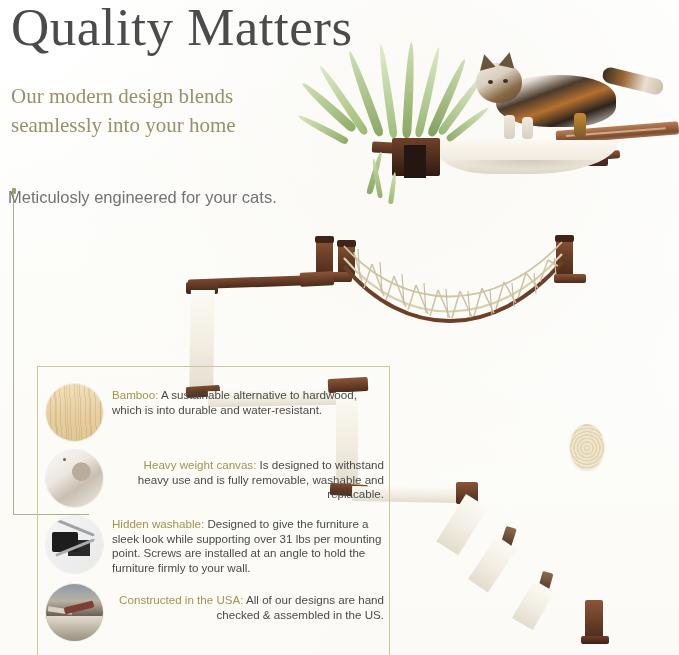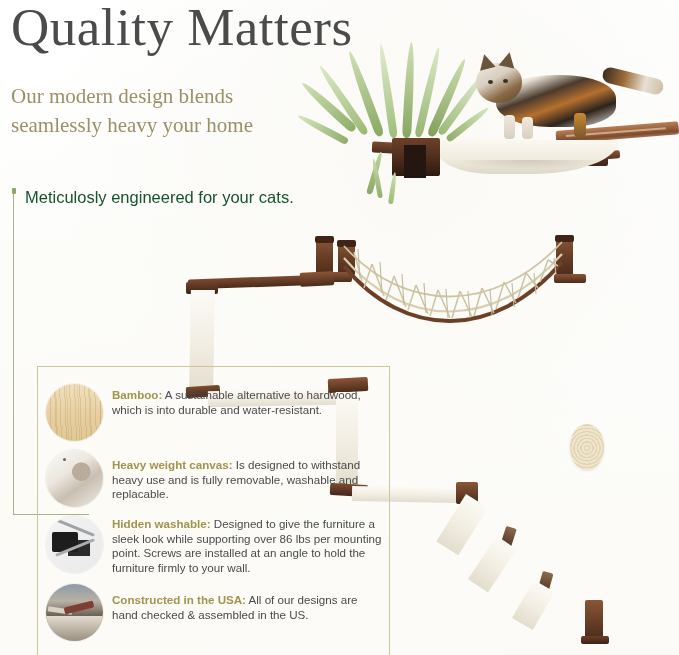--- a/index.html
+++ b/index.html
@@ -25,23 +25,23 @@
     font-family:"Liberation Serif","DejaVu Serif",serif;
     font-size:53px;line-height:62px;letter-spacing:.5px;
     color:#4b4b4b;white-space:nowrap;
   }
   .subtitle{
     position:absolute;left:11px;top:82px;width:300px;
     font-family:"Liberation Serif","DejaVu Serif",serif;
     font-size:21px;line-height:29px;color:#9a9068;
   }
   .tagline{
-    position:absolute;left:25px;top:186px;
+    position:absolute;left:8px;top:186px;
     font-family:"Liberation Sans",sans-serif;
-    font-size:16.5px;line-height:22px;color:#14532d;white-space:nowrap;
+    font-size:16.5px;line-height:22px;color:#737373;white-space:nowrap;
   }
 
   
   .green-dot{position:absolute;left:12px;top:188px;width:4px;height:6px;background:#8fa86a;border-radius:1px;}
   .green-rail{position:absolute;left:13px;top:194px;width:1.4px;height:321px;background:#a8b487;}
   .green-elbow{position:absolute;left:13px;top:514px;width:76px;height:1.4px;background:#a8b487;}
 
   
   .feature-box{
     position:absolute;left:37px;top:366px;width:353px;height:300px;
@@ -53,24 +53,24 @@
   .feature{position:relative;display:flex;align-items:flex-start;margin-bottom:8px;}
   .thumb{
     position:relative;flex:0 0 auto;width:57px;height:57px;border-radius:50%;
     overflow:hidden;margin-left:8px;margin-top:1px;
     box-shadow:0 0 0 1px rgba(0,0,0,.05);
   }
   .ftext{
     margin-left:9px;padding-top:5px;width:272px;
     font-size:11.6px;line-height:14.6px;color:#4a4a4a;
   }
-  .flabel{font-weight:bold;color:#a1944f;}
-  .feature-2 .ftext{padding-top:9px;}
+  .flabel{font-weight:normal;color:#a1944f;}
+  .feature-2 .ftext{padding-top:9px;text-align:right;}
   .feature-3 .ftext{padding-top:2px;}
-  .feature-4 .ftext{padding-top:10px;}
+  .feature-4 .ftext{padding-top:10px;text-align:right;}
 
   
   .th-bamboo{
     background:
       repeating-linear-gradient(90deg,rgba(190,160,105,.30) 0 1px,rgba(255,255,255,0) 1px 4px),
       repeating-linear-gradient(90deg,rgba(160,125,70,.16) 0 1px,rgba(255,255,255,0) 1px 9px),
       linear-gradient(180deg,#efdcb6 0%,#e6ceA2 45%,#dcc characterize 100%),
       linear-gradient(180deg,#f0ddb9,#decb9f);
   }
   .th-bamboo{background:
@@ -264,21 +264,21 @@
     <div class="ramp" style="left:497px;top:536px;width:24px;height:52px;transform:rotate(34deg);transform-origin:top left;"></div>
     <div class="beam" style="position:absolute;left:540px;top:572px;width:11px;height:20px;background:linear-gradient(180deg,#8b6a4e,#4f3423);transform:rotate(16deg);"></div>
     <div class="ramp" style="left:534px;top:580px;width:24px;height:44px;transform:rotate(30deg);transform-origin:top left;"></div>
     <div class="beam" style="position:absolute;left:585px;top:600px;width:18px;height:40px;background:linear-gradient(180deg,#8a5636,#4a2a1b);border-radius:2px;"></div>
     <div class="beam" style="position:absolute;left:581px;top:636px;width:28px;height:8px;background:linear-gradient(180deg,#6d3f27,#3d2115);border-radius:2px;"></div>
 
     <div class="sisal"></div>
   </div>
 
   <div class="title">Quality Matters</div>
-  <div class="subtitle">Our modern design blends seamlessly heavy your home</div>
+  <div class="subtitle">Our modern design blends seamlessly into your home</div>
 
   <div class="green-dot"></div>
   <div class="green-rail"></div>
   <div class="green-elbow"></div>
   <div class="tagline">Meticulosly engineered for your cats.</div>
 
   <div class="feature-box"></div>
 
   <div class="features">
 
@@ -296,21 +296,21 @@
       </span>
     </div>
 
     <div class="feature feature-3">
       <span class="thumb th-bracket">
         <i class="blk"></i>
           <i class="s1"></i>
           <i class="s2"></i>
       </span>
       <span class="ftext">
-        <b class="flabel">Hidden washable:</b><span> Designed to give the furniture a sleek look while supporting over 86 lbs per mounting point. Screws are installed at an angle to hold the furniture firmly to your wall.</span>
+        <b class="flabel">Hidden washable:</b><span> Designed to give the furniture a sleek look while supporting over 31 lbs per mounting point. Screws are installed at an angle to hold the furniture firmly to your wall.</span>
       </span>
     </div>
 
     <div class="feature feature-4">
       <span class="thumb th-usa">
         <i class="bench"></i>
           <i class="pole"></i>
           <i class="arm"></i>
       </span>
       <span class="ftext">

